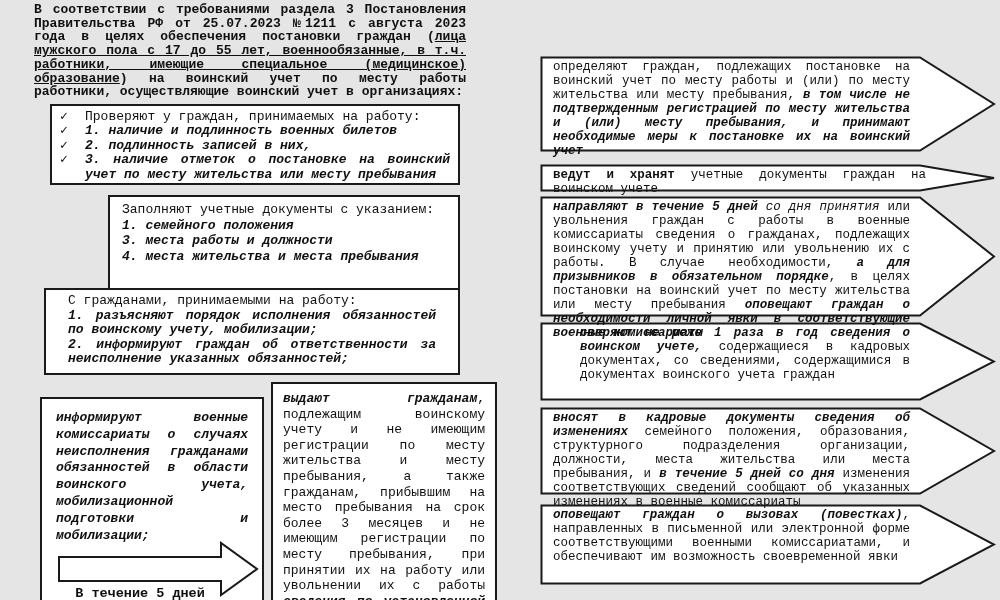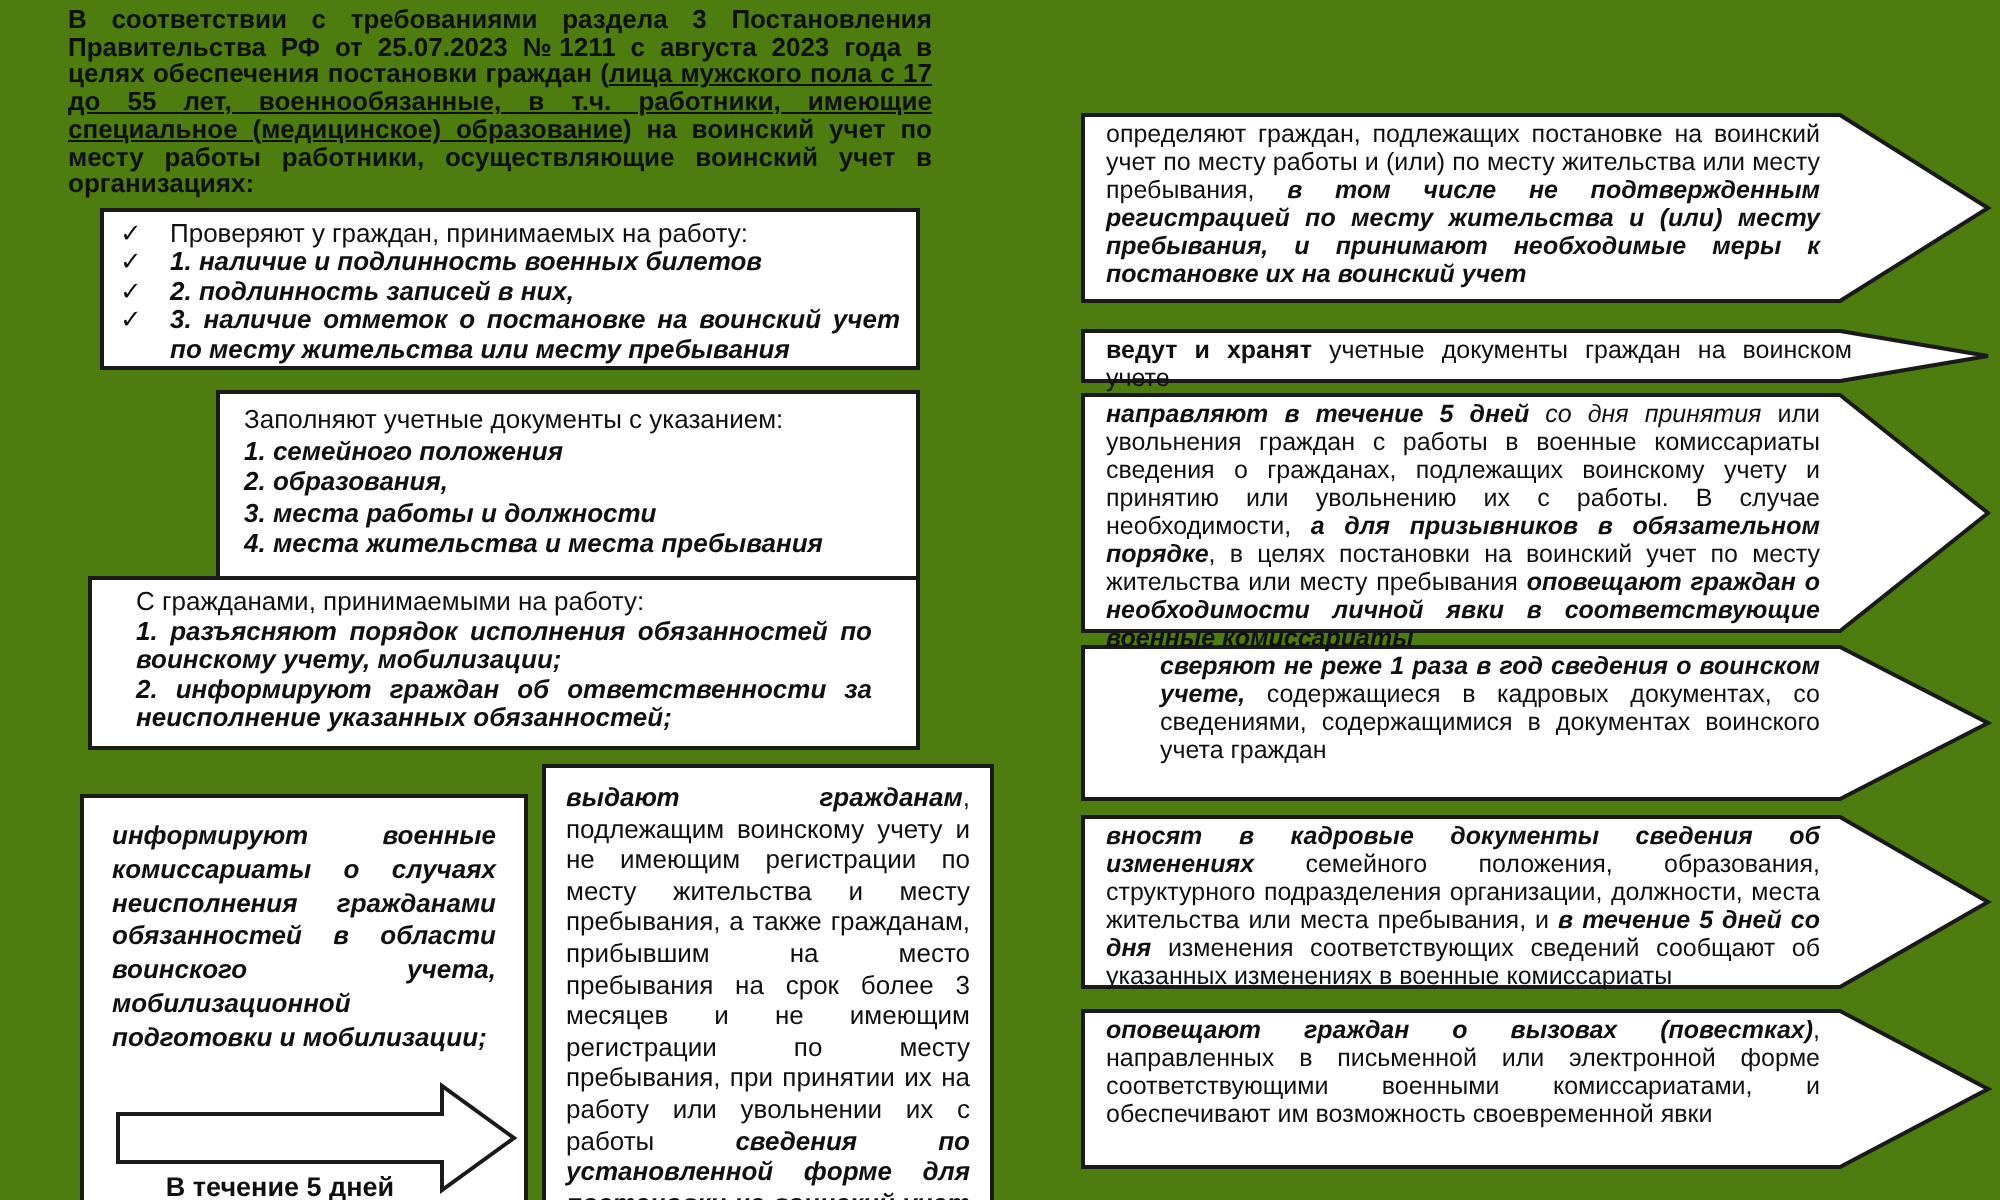--- a/index.html
+++ b/index.html
@@ -1,17 +1,17 @@
 <!DOCTYPE html>
 <html lang="ru"><head>
 <meta charset="utf-8">
 <style>
   html,body{margin:0;padding:0;background:#fff;}
-  .page{position:relative;width:1000px;height:600px;overflow:hidden;background:#4d7c0f;
-        font-family:Liberation Sans, sans-serif;color:#101010;}
+  .page{position:relative;width:1000px;height:600px;overflow:hidden;background:#e5e5e5;
+        font-family:Liberation Mono, monospace;color:#101010;}
   .abs{position:absolute;box-sizing:border-box;}
   
   .run-r{font-weight:normal;font-style:normal;}
   .run-b{font-weight:bold;}
   .run-i{font-style:italic;}
   .run-bi{font-weight:bold;font-style:italic;}
   .run-bu{font-weight:bold;text-decoration:underline;}
   
   .hdr-left{left:34px;top:3px;width:432px;font-size:13px;font-weight:bold;
             line-height:13.7px;text-align:justify;}
@@ -75,21 +75,20 @@
     </div>
     <div class="chk-row">
       <span class="chk">✓</span>
       <div class="chk-text"><span class="run-bi">3. наличие отметок о постановке на воинский учет по месту жительства или месту пребывания</span></div>
     </div>
   </div>
 
   <div class="abs box box2">
     <div><span class="run-r">Заполняют учетные документы с указанием:</span></div>
     <div><span class="run-bi">1. семейного положения</span></div>
-    <div><span class="run-bi">2. образования,</span></div>
     <div><span class="run-bi">3. места работы и должности</span></div>
     <div><span class="run-bi">4. места жительства и места пребывания</span></div>
   </div>
 
   <div class="abs box box3">
     <div><span class="run-r">С гражданами, принимаемыми на работу:</span></div>
     <div class="just"><span class="run-bi">1. разъясняют порядок исполнения обязанностей по воинскому учету, мобилизации;</span></div>
     <div class="just"><span class="run-bi">2. информируют граждан об ответственности за неисполнение указанных обязанностей;</span></div>
   </div>
 

